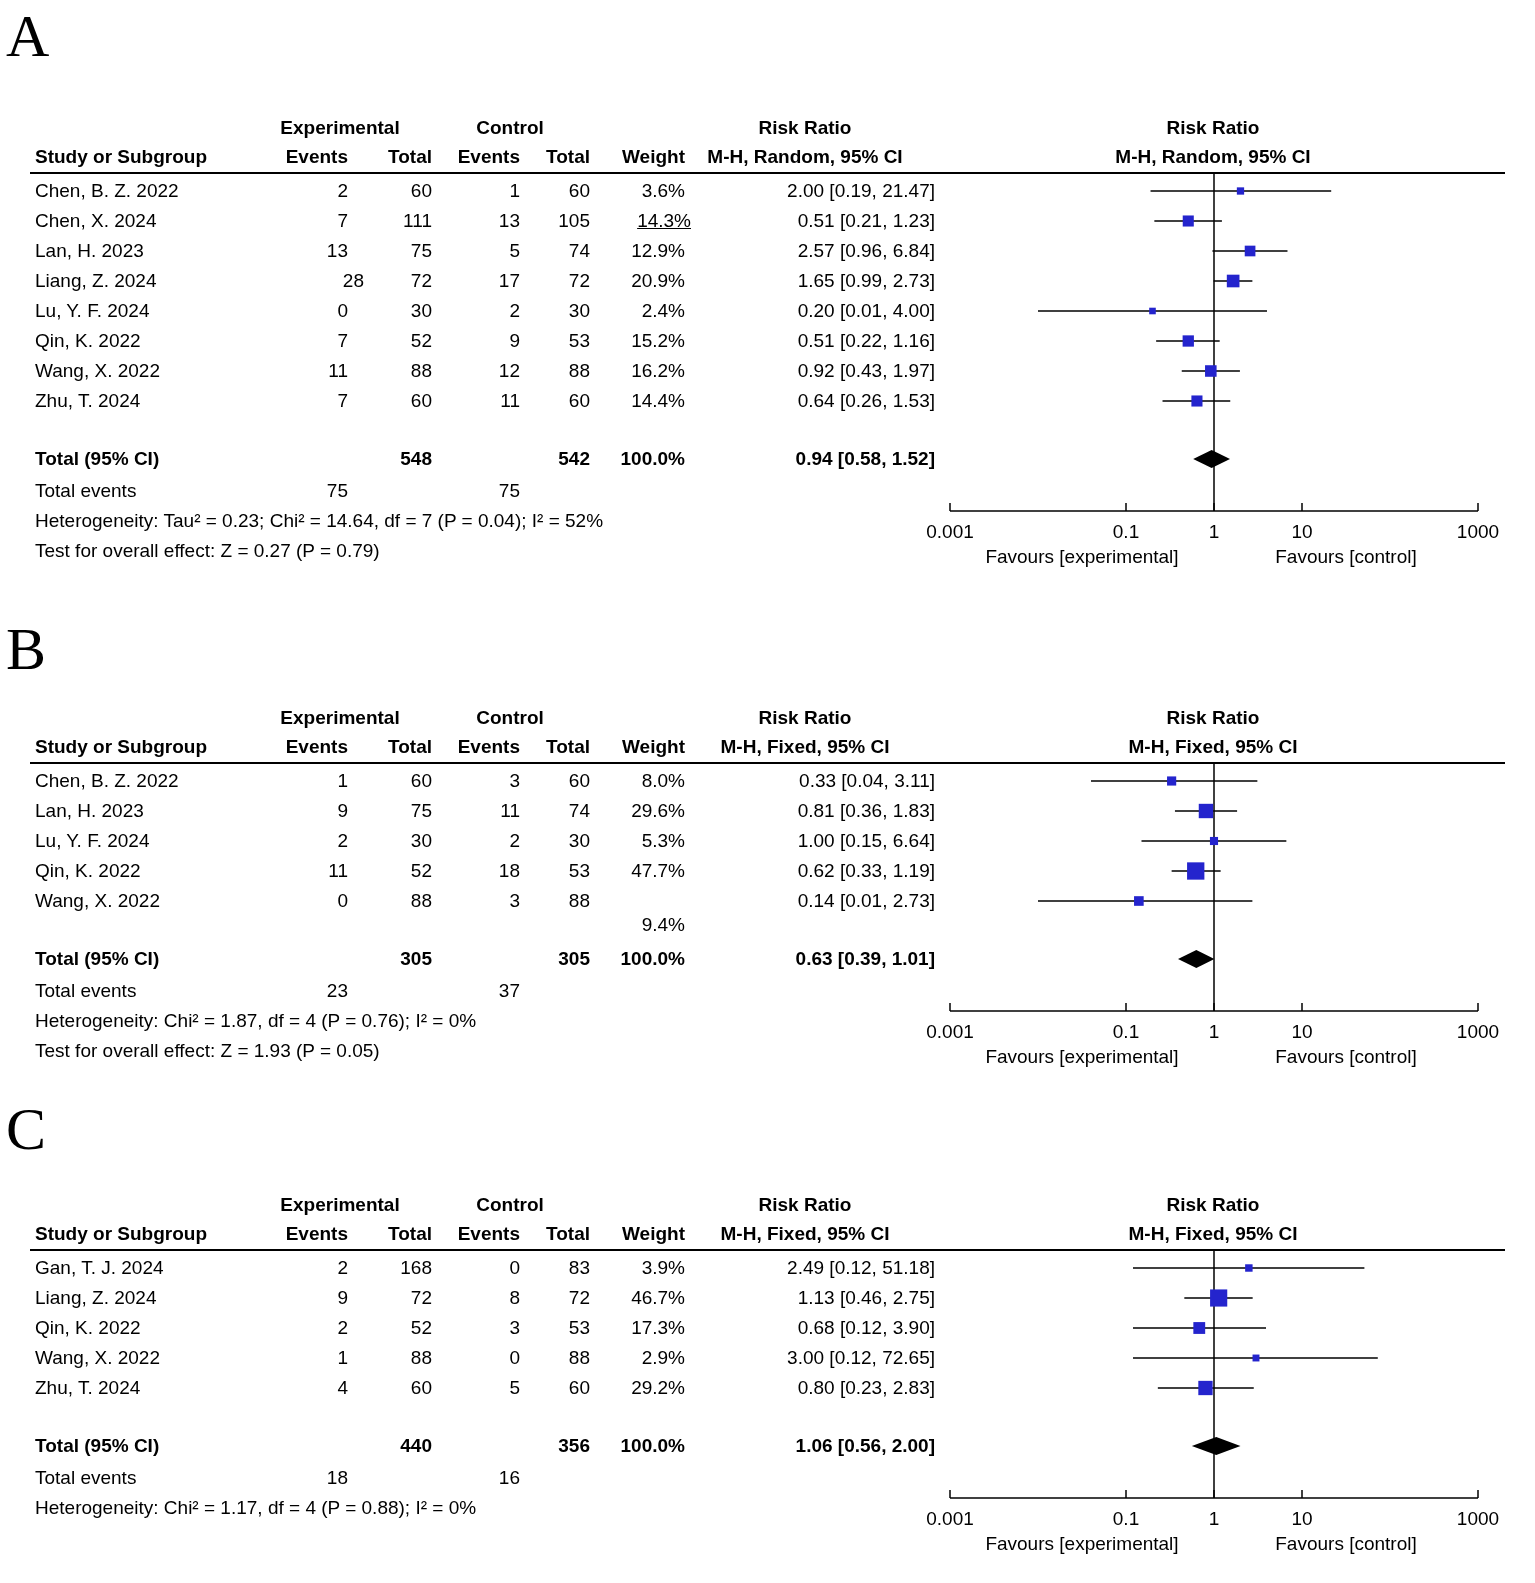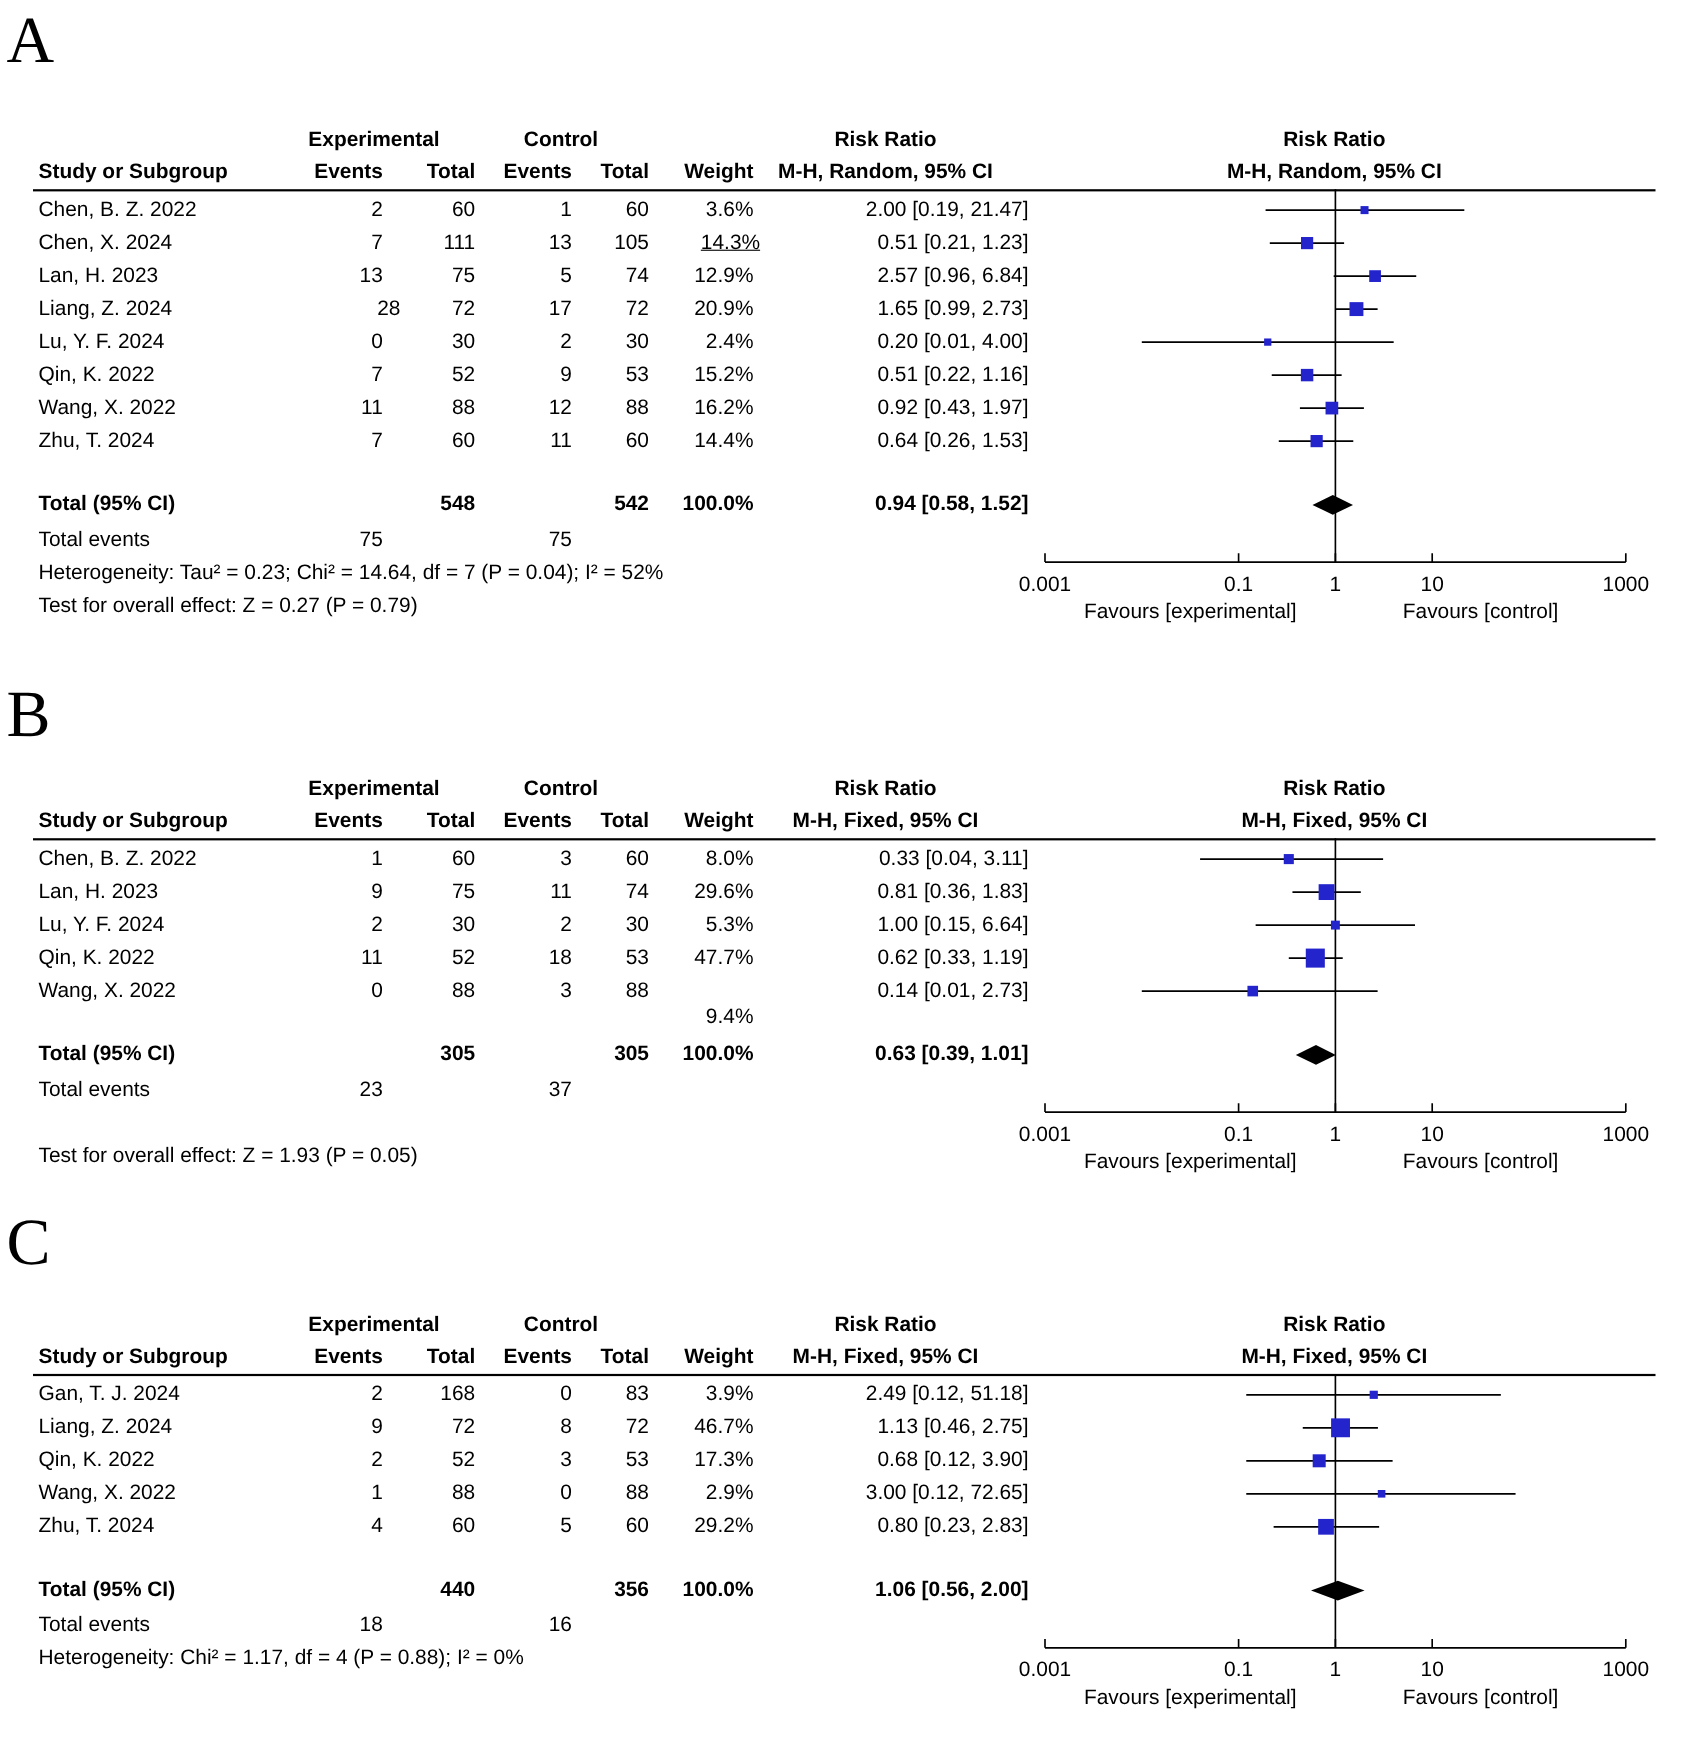--- a/index.html
+++ b/index.html
@@ -187,20 +187,21 @@
       <div class="cell num" style="left: 465px; width: 220px; top: 272px; margin-top: 24px;">9.4%</div>
       <div class="cell num" style="left: 715px; width: 220px; top: 272px;">0.14 [0.01, 2.73]</div>
       <div class="cell bold" style="left: 35px; width: 300px; top: 330px;">Total (95% CI)</div>
       <div class="cell num bold" style="left: 212px; width: 220px; top: 330px;">305</div>
       <div class="cell num bold" style="left: 370px; width: 220px; top: 330px;">305</div>
       <div class="cell num bold" style="left: 465px; width: 220px; top: 330px;">100.0%</div>
       <div class="cell num bold" style="left: 715px; width: 220px; top: 330px;">0.63 [0.39, 1.01]</div>
       <div class="cell" style="left: 35px; width: 300px; top: 362px;">Total events</div>
       <div class="cell num" style="left: 128px; width: 220px; top: 362px;">23</div>
       <div class="cell num" style="left: 300px; width: 220px; top: 362px;">37</div>
+      <div class="cell" style="left: 35px; width: 800px; top: 392px;">Heterogeneity: Chi² = 1.87, df = 4 (P = 0.76); I² = 0%</div>
       <div class="cell" style="left: 35px; width: 800px; top: 422px;">Test for overall effect: Z = 1.93 (P = 0.05)</div>
       <div class="cell ctr" style="left: 950px; top: 403px;">0.001</div>
       <div class="cell ctr" style="left: 1126px; top: 403px;">0.1</div>
       <div class="cell ctr" style="left: 1214px; top: 403px;">1</div>
       <div class="cell ctr" style="left: 1302px; top: 403px;">10</div>
       <div class="cell ctr" style="left: 1478px; top: 403px;">1000</div>
       <div class="cell ctr" style="left: 1082px; top: 428px;">Favours [experimental]</div>
       <div class="cell ctr" style="left: 1346px; top: 428px;">Favours [control]</div>
       <svg width="1535" height="480" class="plot-svg">
         <line x1="1214" y1="144" x2="1214" y2="393" stroke="#000000" stroke-width="1.5"></line>

